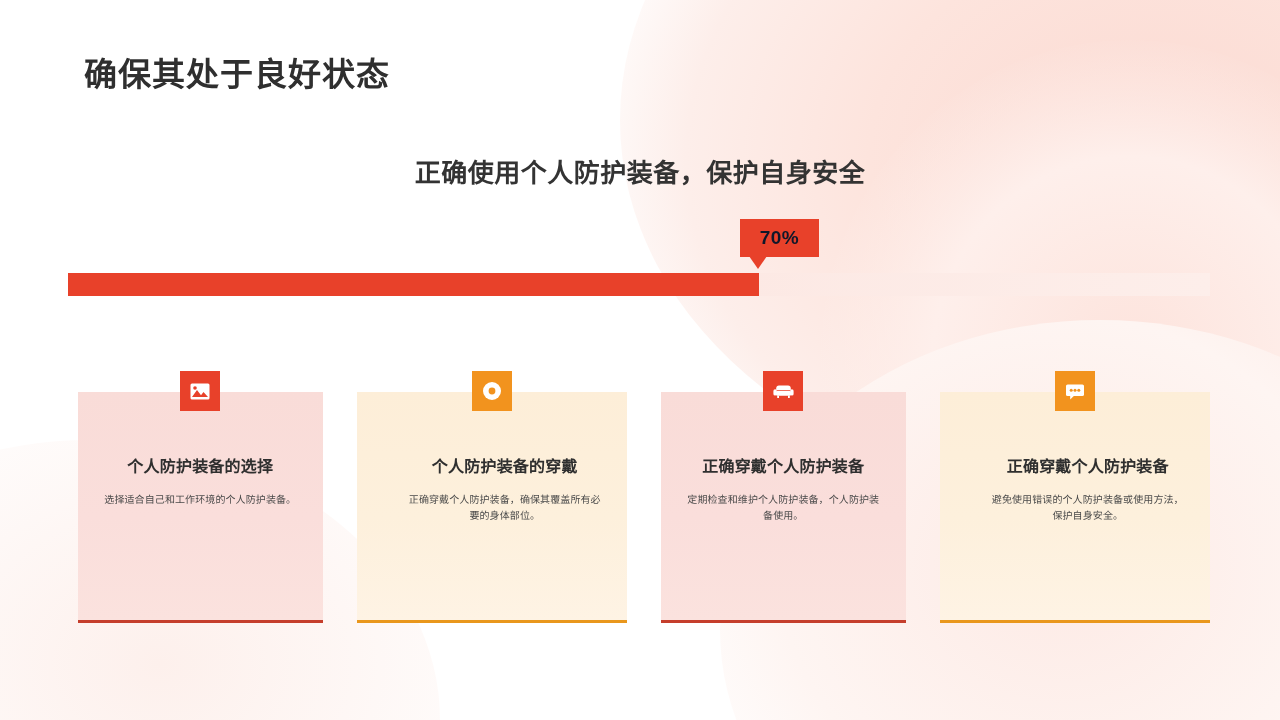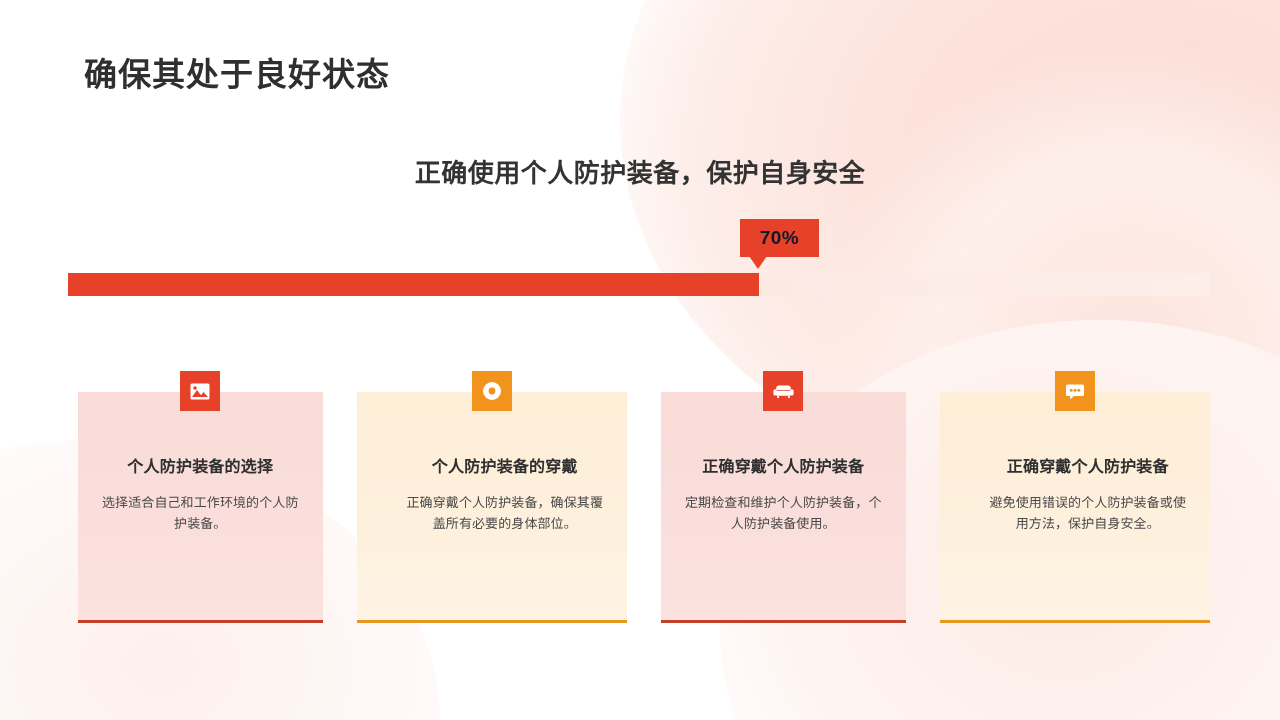--- a/index.html
+++ b/index.html
@@ -171,21 +171,21 @@
   }
   .card-title {
     font-size: 16px;
     font-weight: bold;
     color: #2f2f2f;
     line-height: 1.35;
     margin-bottom: 14px;
     letter-spacing: 0.2px;
   }
   .card-desc {
-    font-size: 13px;
+    font-size: 10px;
     color: #4a4a4a;
     line-height: 1.65;
     letter-spacing: 0.1px;
   }
 
   
   .card-icon {
     position: absolute;
     top: -21px;
     left: 50%;

